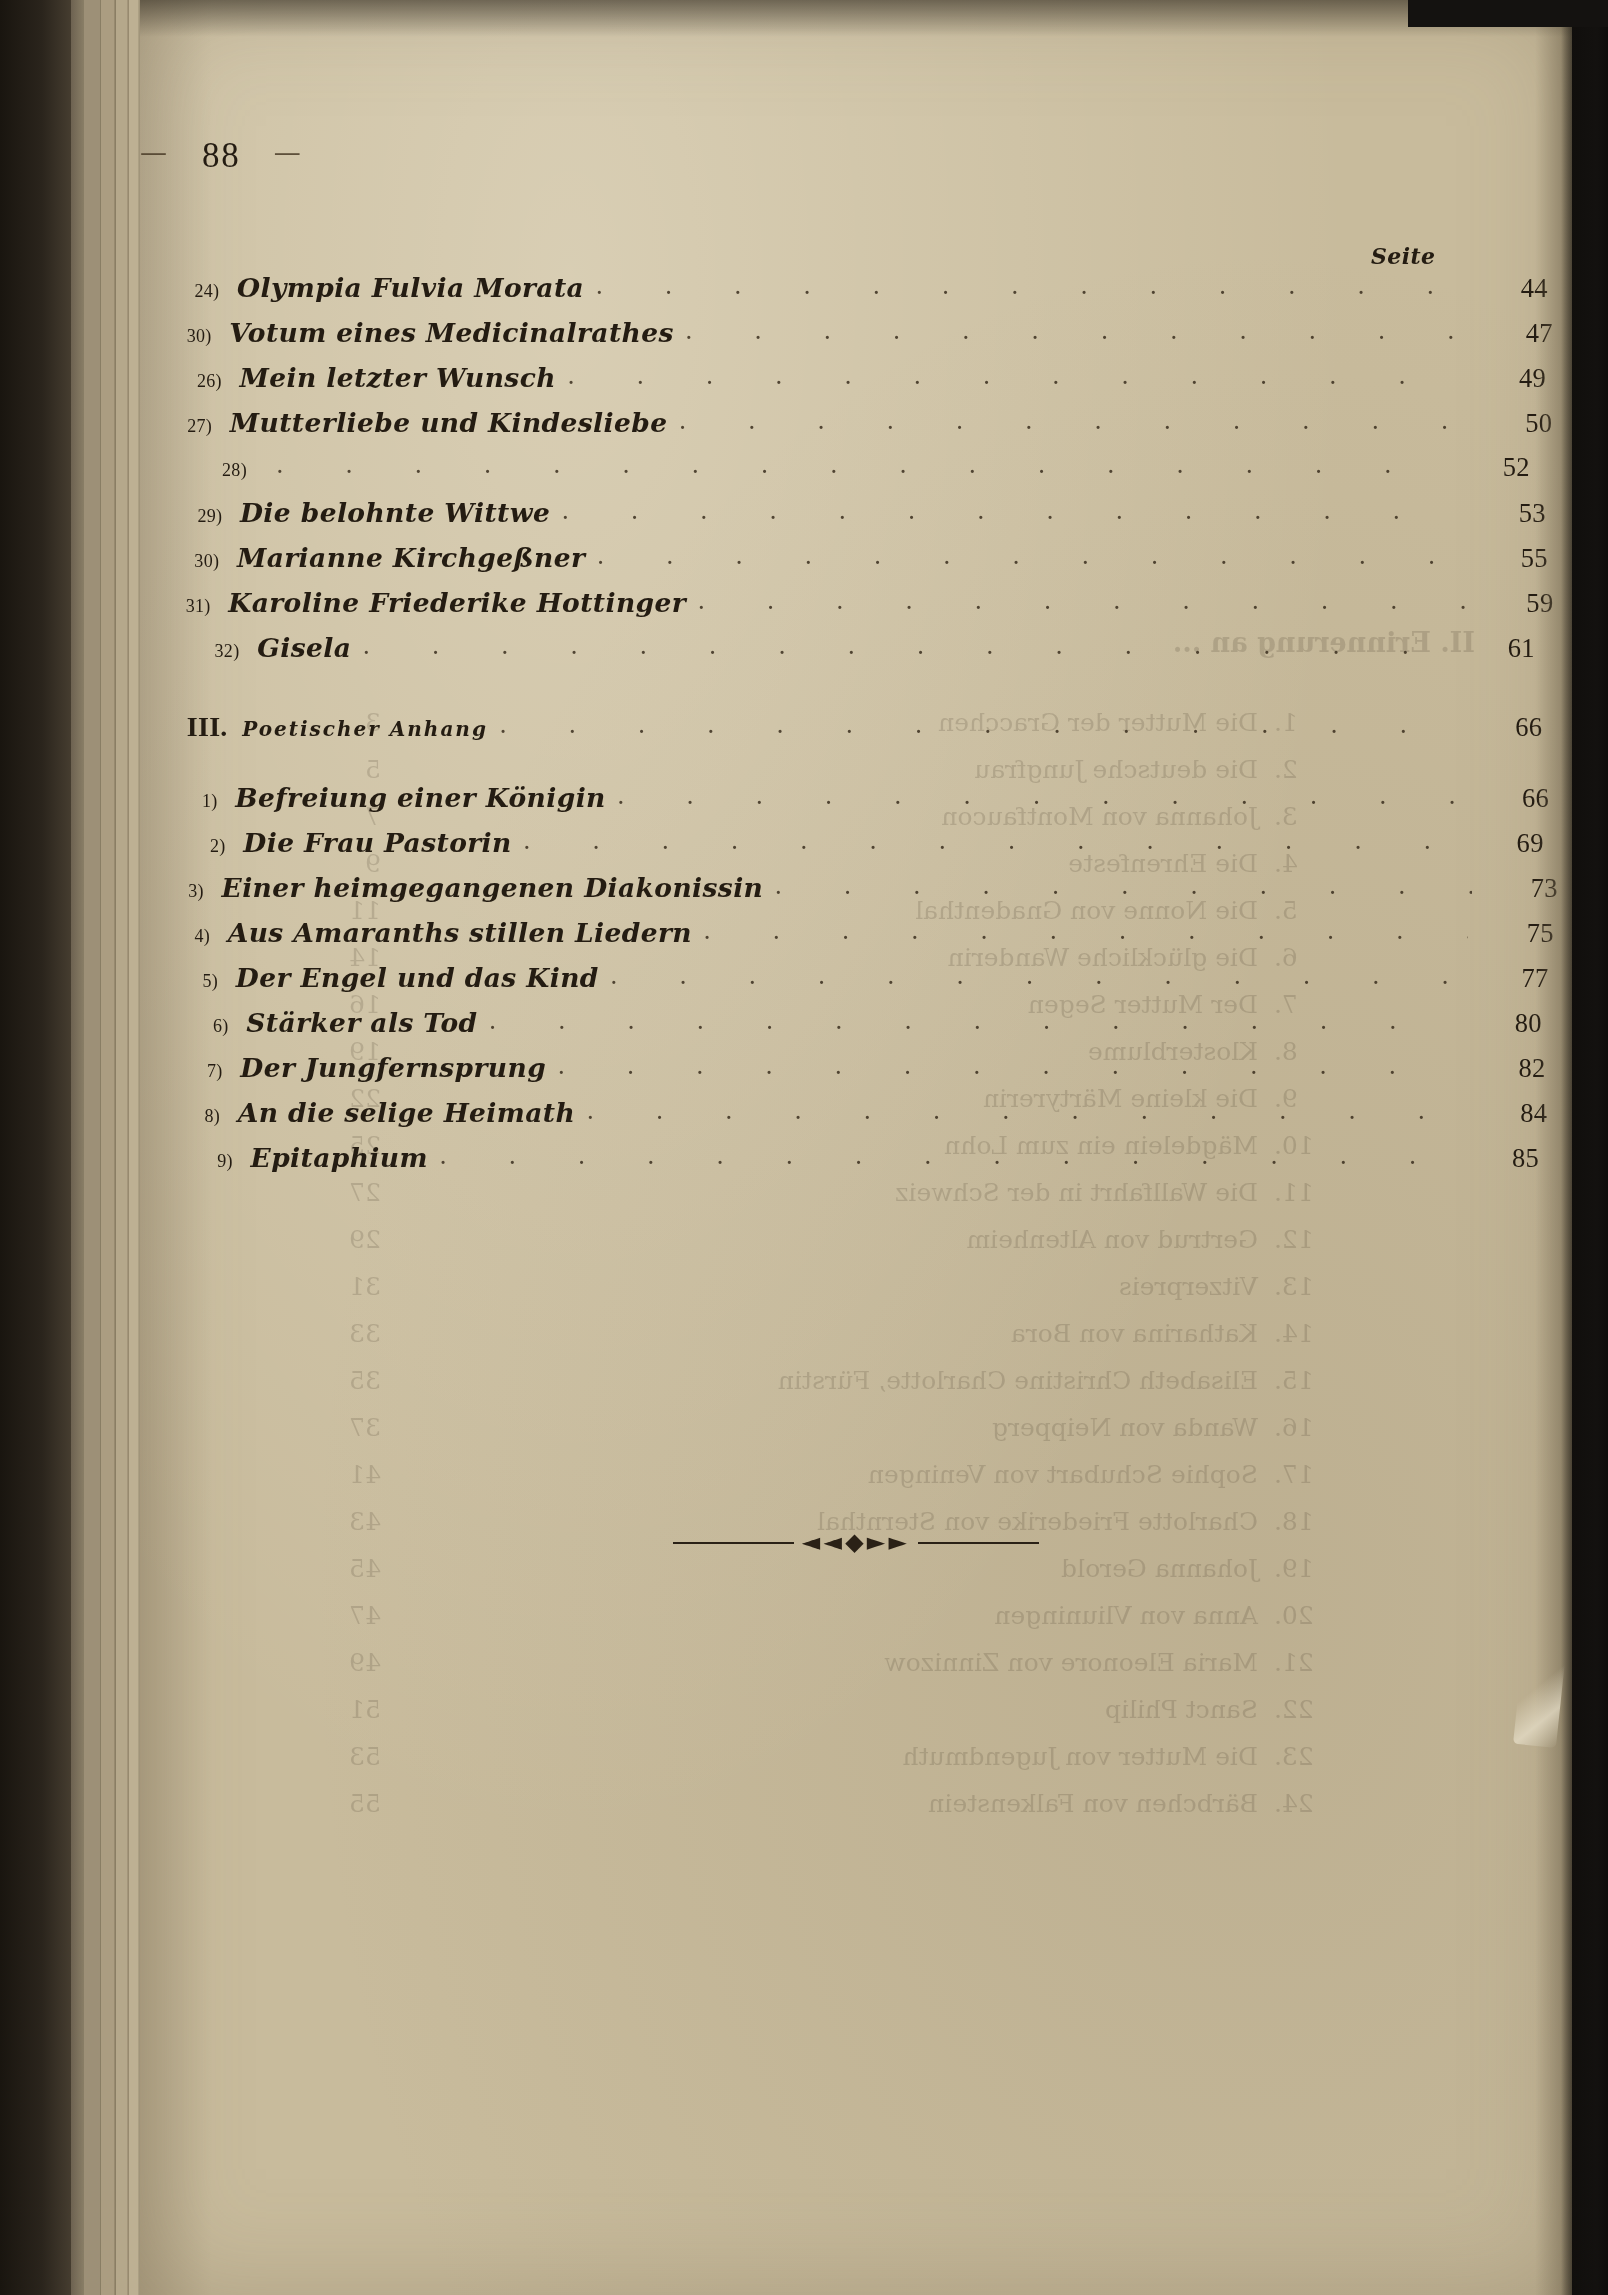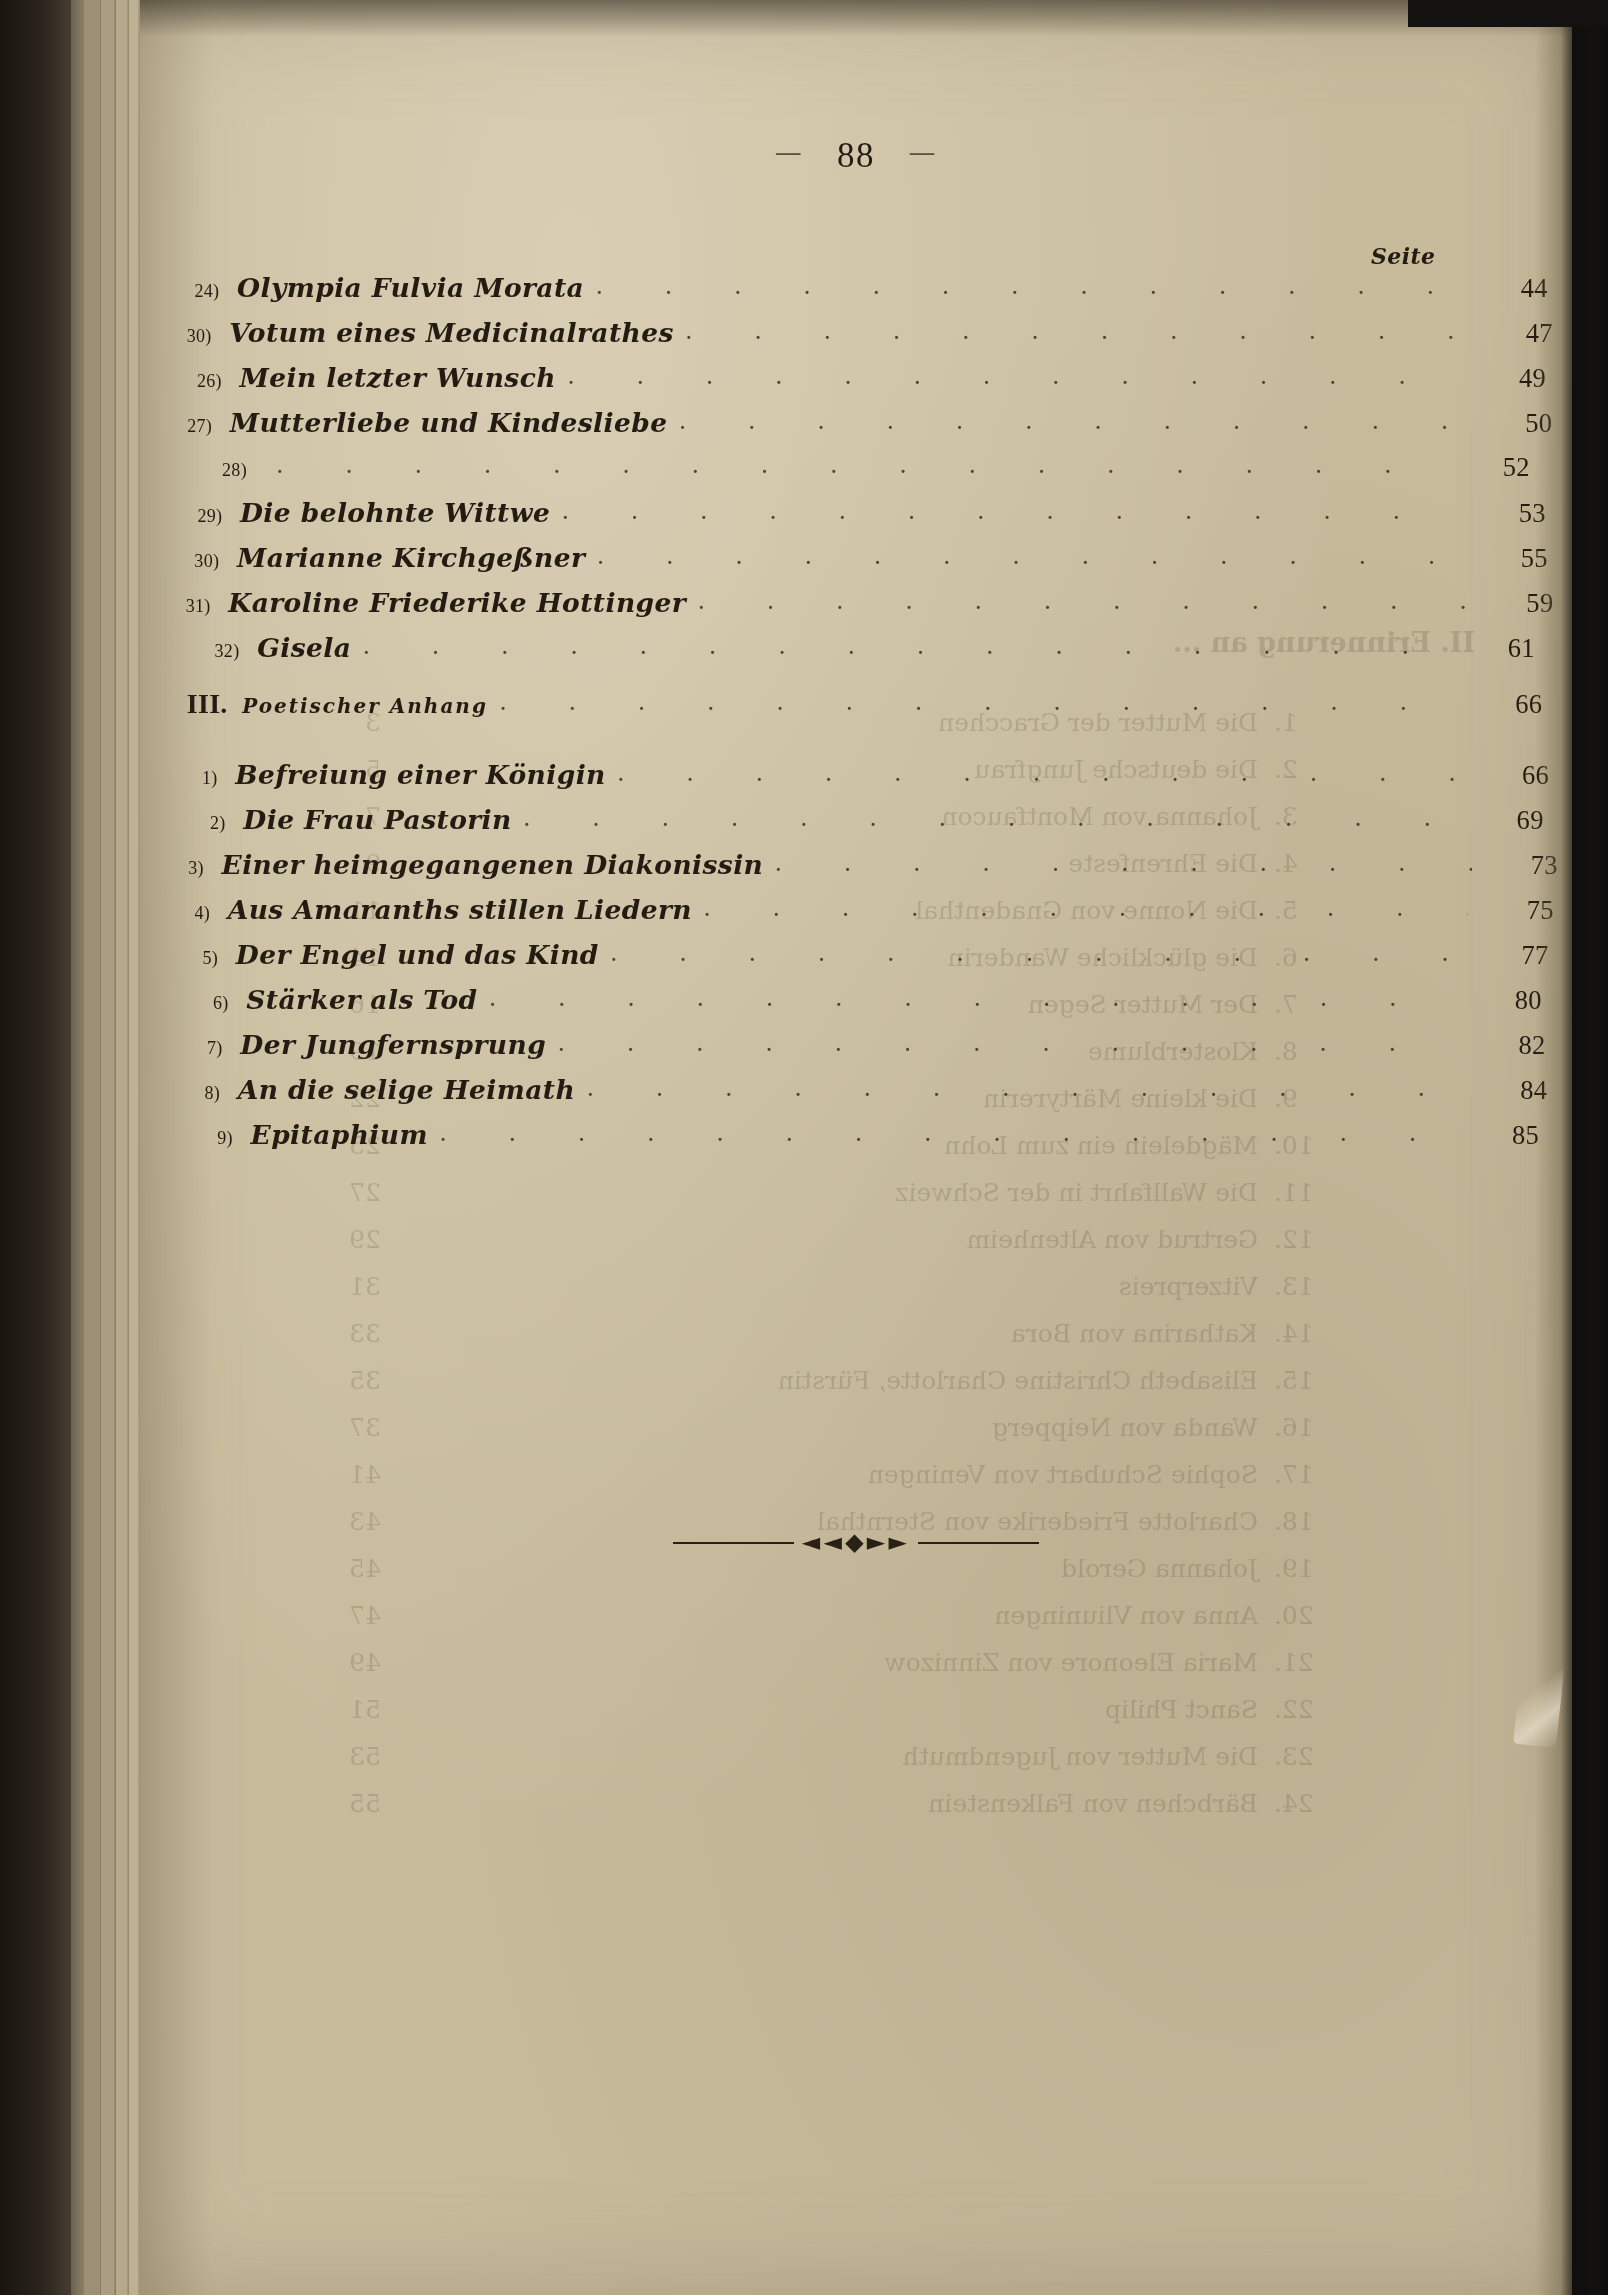--- a/index.html
+++ b/index.html
@@ -101,21 +101,21 @@
     width: 1432px;
     height: 2295px;
     color: #241c12;
   }
 
   .folio {
     position: absolute;
     top: 135px;
     left: 0;
     width: 1432px;
-    text-align: center;
+    text-align: left;
     font-size: 34px;
     letter-spacing: 1.6px;
   }
   .folio .dash {
     display: inline-block;
     color: #4a3c28;
     font-size: 27px;
     vertical-align: 4.8px;
     opacity: .85;
   }
@@ -179,21 +179,21 @@
     width: 121px;
     text-align: left;
     padding-left: 47px;
     font-family: "Liberation Serif", serif;
     font-size: 26.5px;
   }
 
   
   .row.section {
     height: 60px;
-    margin-top: 11px;
+    margin-top: 34px;
     margin-bottom: 11.3px;
     font-size: 28px;
   }
   .row.section .num {
     width: 187px;
     padding-right: 14.5px;
     text-align: right;
     font-family: "Liberation Serif", serif;
     font-weight: bold;
     font-size: 28px;

